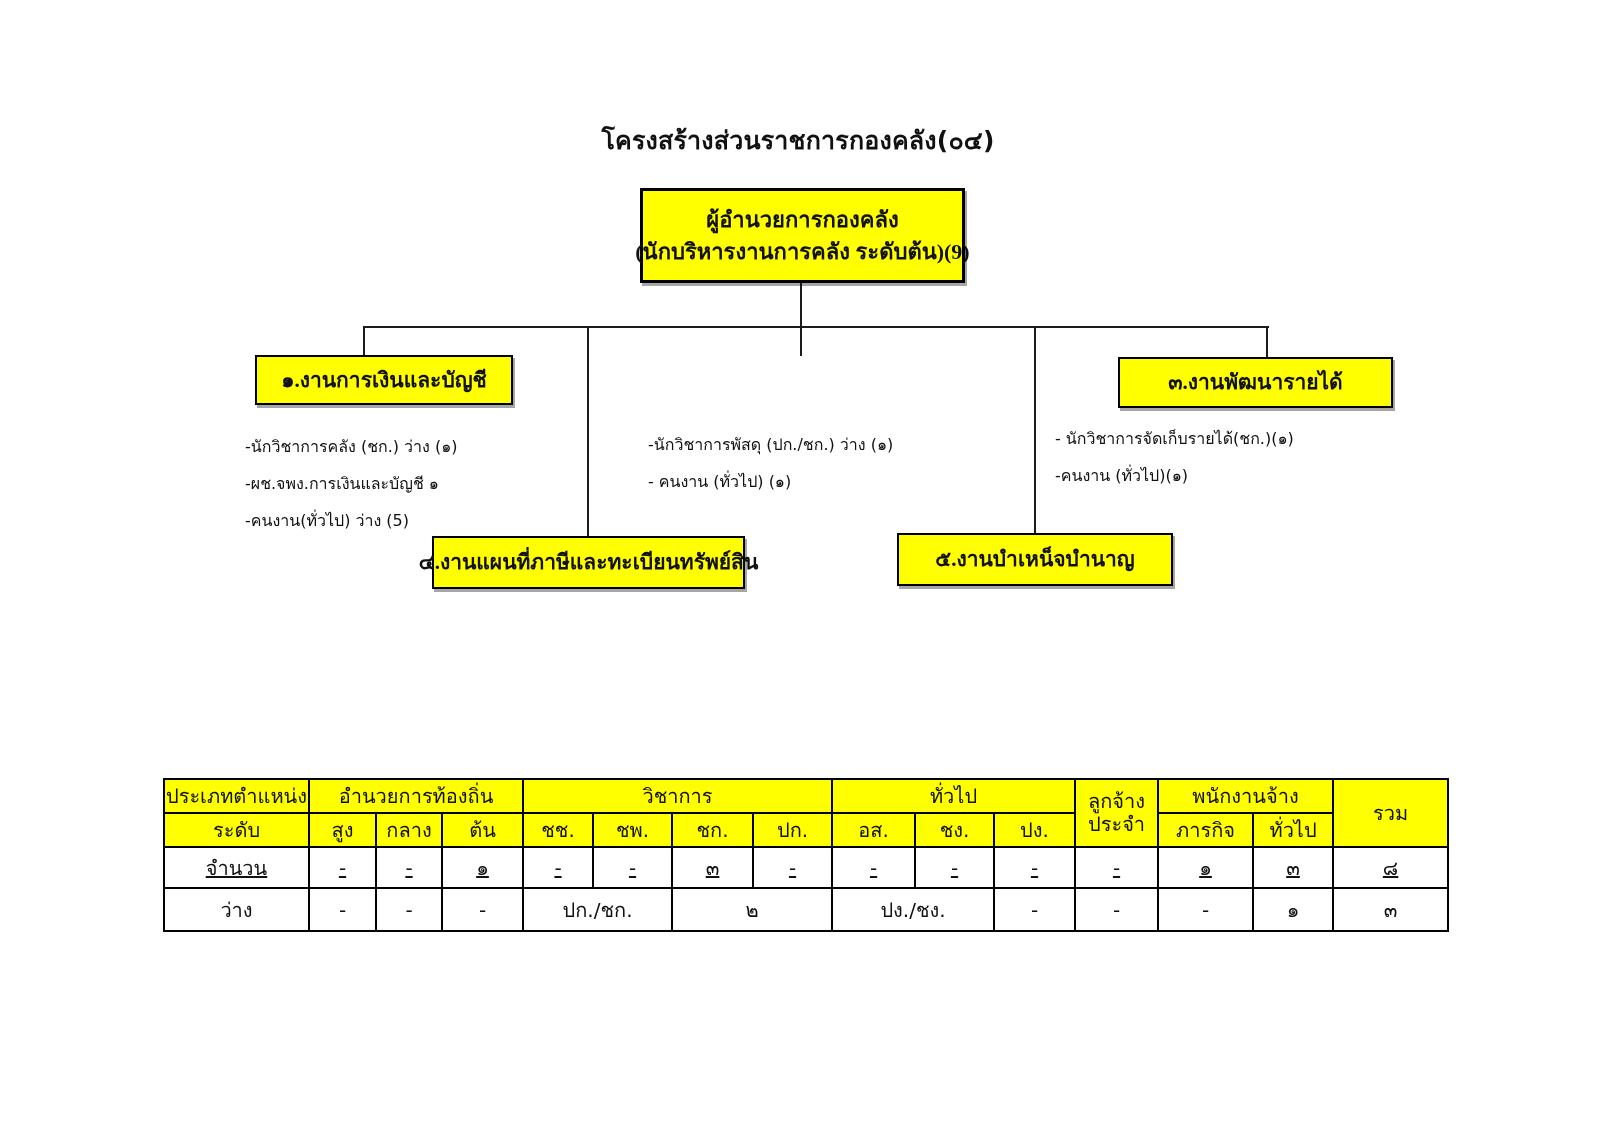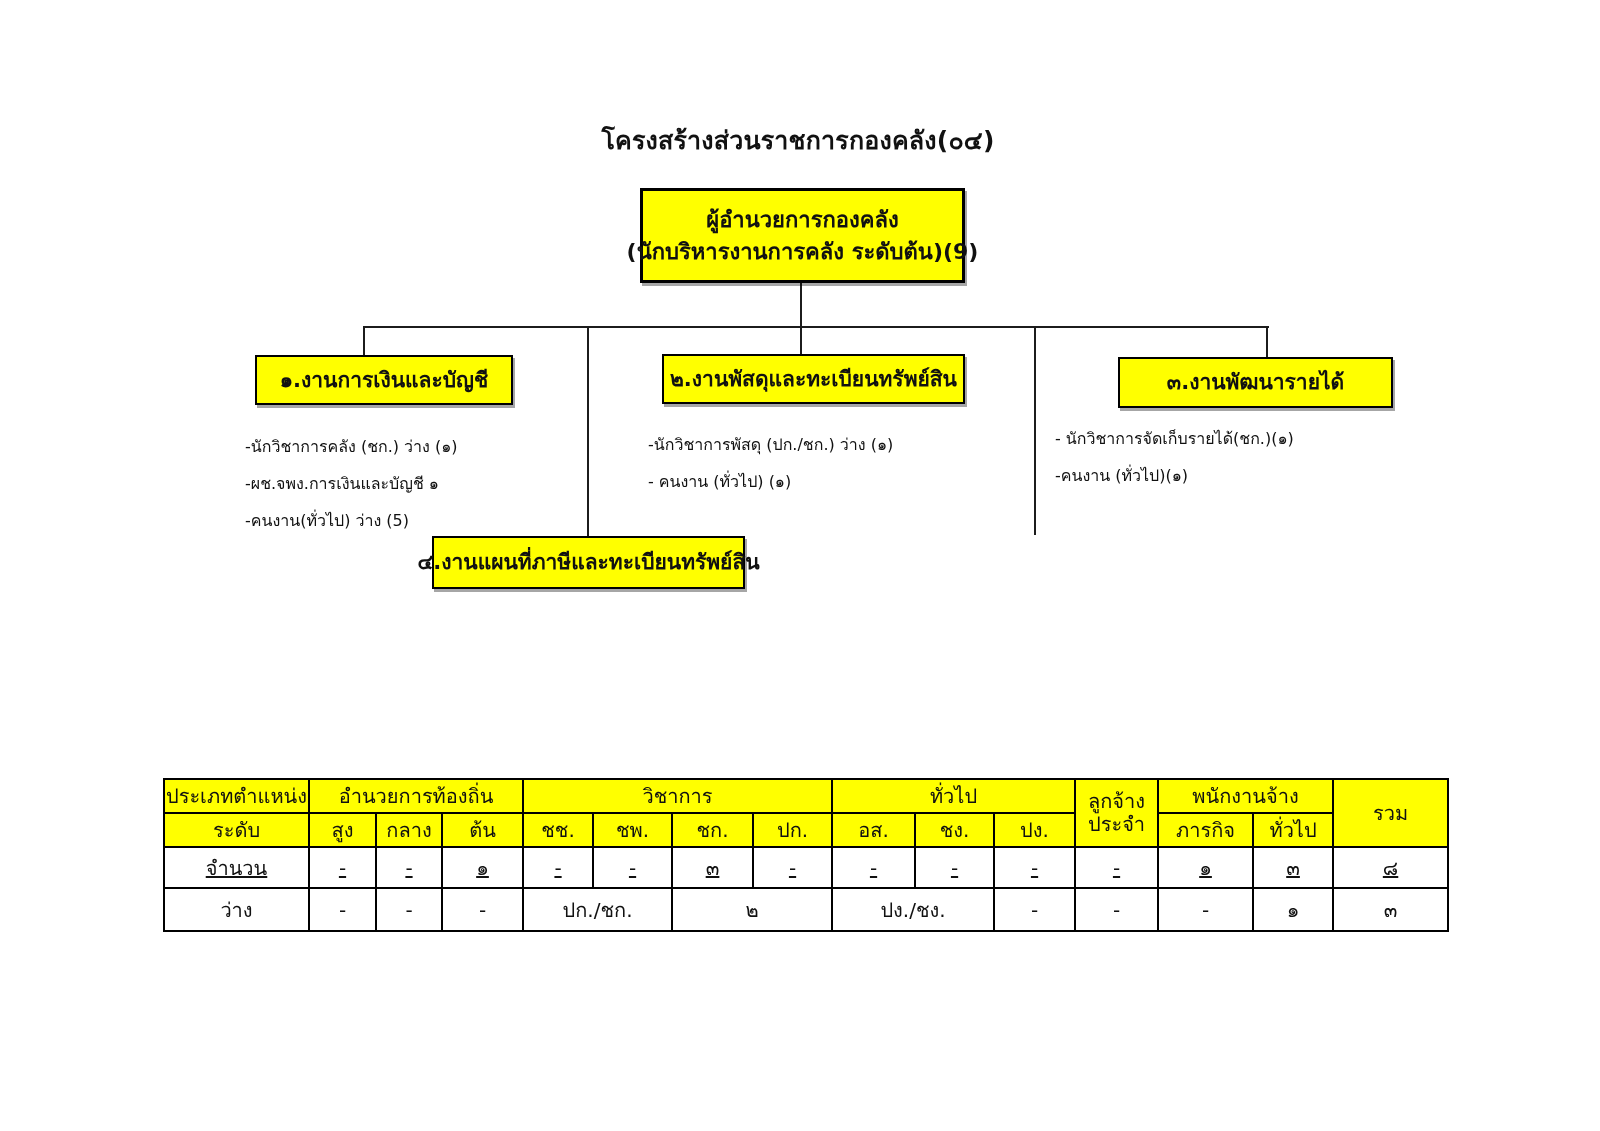--- a/index.html
+++ b/index.html
@@ -10,21 +10,21 @@
   }
   .title{
     position:absolute;left:13px;top:120px;width:1570px;text-align:center;
     font-size:25px;font-weight:bold;letter-spacing:0.2px;
   }
   .obox{
     position:absolute;background:#ffff00;border:2px solid #000;
     display:flex;flex-direction:column;align-items:center;justify-content:center;
     font-weight:bold;font-size:21px;line-height:1.45;
     box-shadow:2px 3px 0 rgba(0,0,0,0.35);
-    box-sizing:border-box;white-space:nowrap;
+    box-sizing:border-box;white-space:nowrap;font-family:Liberation Serif, serif;
   }
   .obox.director{border-width:3px;font-size:22px;}
   .line{position:absolute;background:#1c1c1c;}
   .staff{position:absolute;font-size:16px;line-height:37px;white-space:nowrap;}
   .staff div{height:37px;}
   table.sum{
     position:absolute;left:163px;top:778px;width:1284px;
     border-collapse:collapse;table-layout:fixed;
     font-size:20px;font-weight:normal;
   }
@@ -51,28 +51,28 @@
   <div class="line" style="left:1266px;top:326px;width:2px;height:32px;"></div>
 
   <div class="obox director" style="left:640px;top:188px;width:325px;height:95px;">
     <div>ผู้อำนวยการกองคลัง</div>
     <div>(นักบริหารงานการคลัง ระดับต้น)(9)</div>
   </div>
 
   <div class="obox" style="left:238px;top:355px;width:258px;height:50px;margin-left:17px;">
     <div>๑.งานการเงินและบัญชี</div>
   </div>
-  <div class="obox" style="left:662px;top:354px;width:303px;height:50px;">
-    <div>๒.งานพัสดุและทะเบียนทรัพย์สิน</div>
-  </div>
   <div class="obox" style="left:1118px;top:357px;width:275px;height:51px;">
     <div>๓.งานพัฒนารายได้</div>
   </div>
   <div class="obox" style="left:432px;top:536px;width:313px;height:53px;">
     <div>๔.งานแผนที่ภาษีและทะเบียนทรัพย์สิน</div>
+  </div>
+  <div class="obox" style="left:897px;top:533px;width:276px;height:53px;">
+    <div>๕.งานบำเหน็จบำนาญ</div>
   </div>
 
   <div class="staff" style="left:245px;top:428px;">
     <div>-นักวิชาการคลัง (ชก.) ว่าง (๑)</div>
     <div>-ผช.จพง.การเงินและบัญชี ๑</div>
     <div>-คนงาน(ทั่วไป) ว่าง (5)</div>
   </div>
   <div class="staff" style="left:648px;top:426px;">
     <div>-นักวิชาการพัสดุ (ปก./ชก.) ว่าง (๑)</div>
     <div>- คนงาน (ทั่วไป) (๑)</div>

